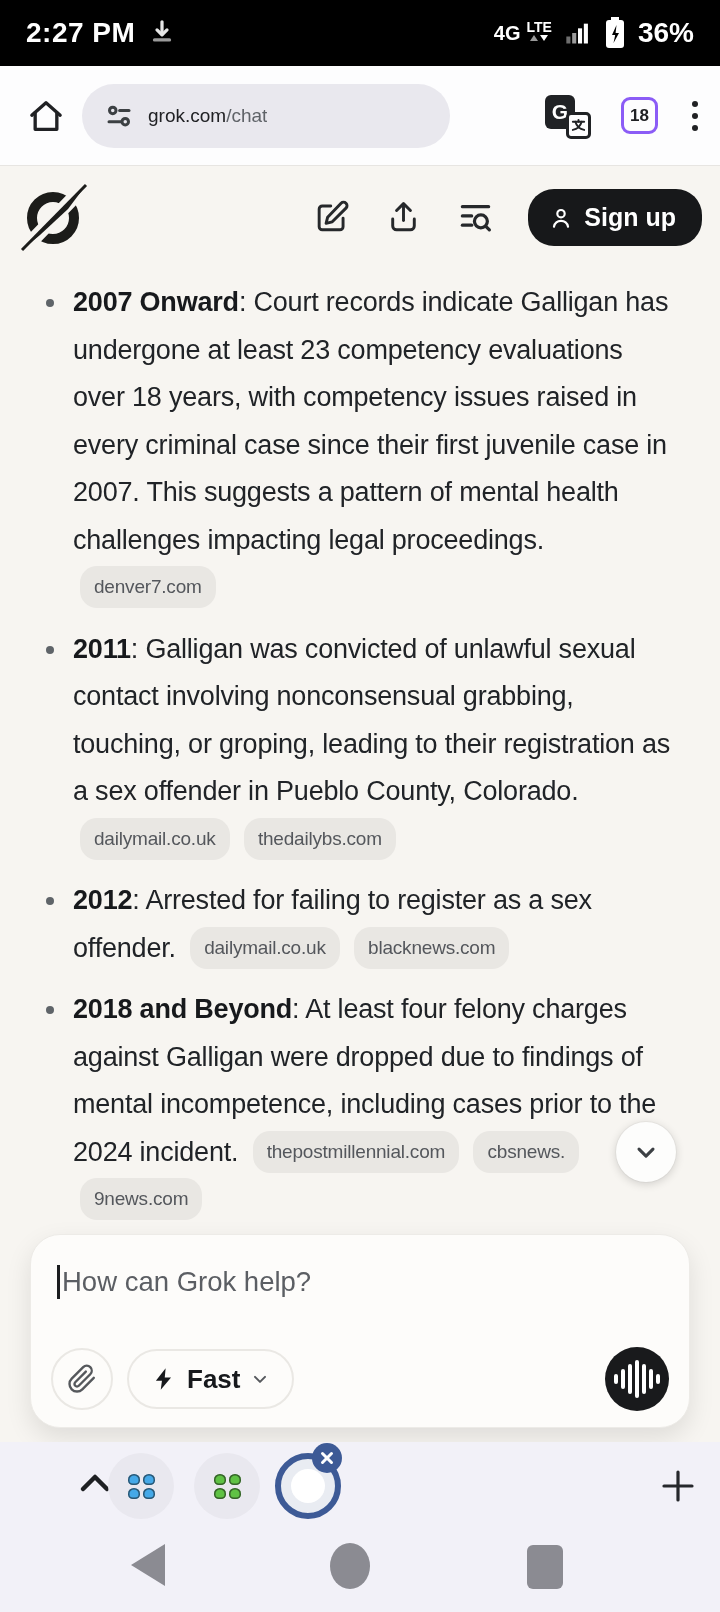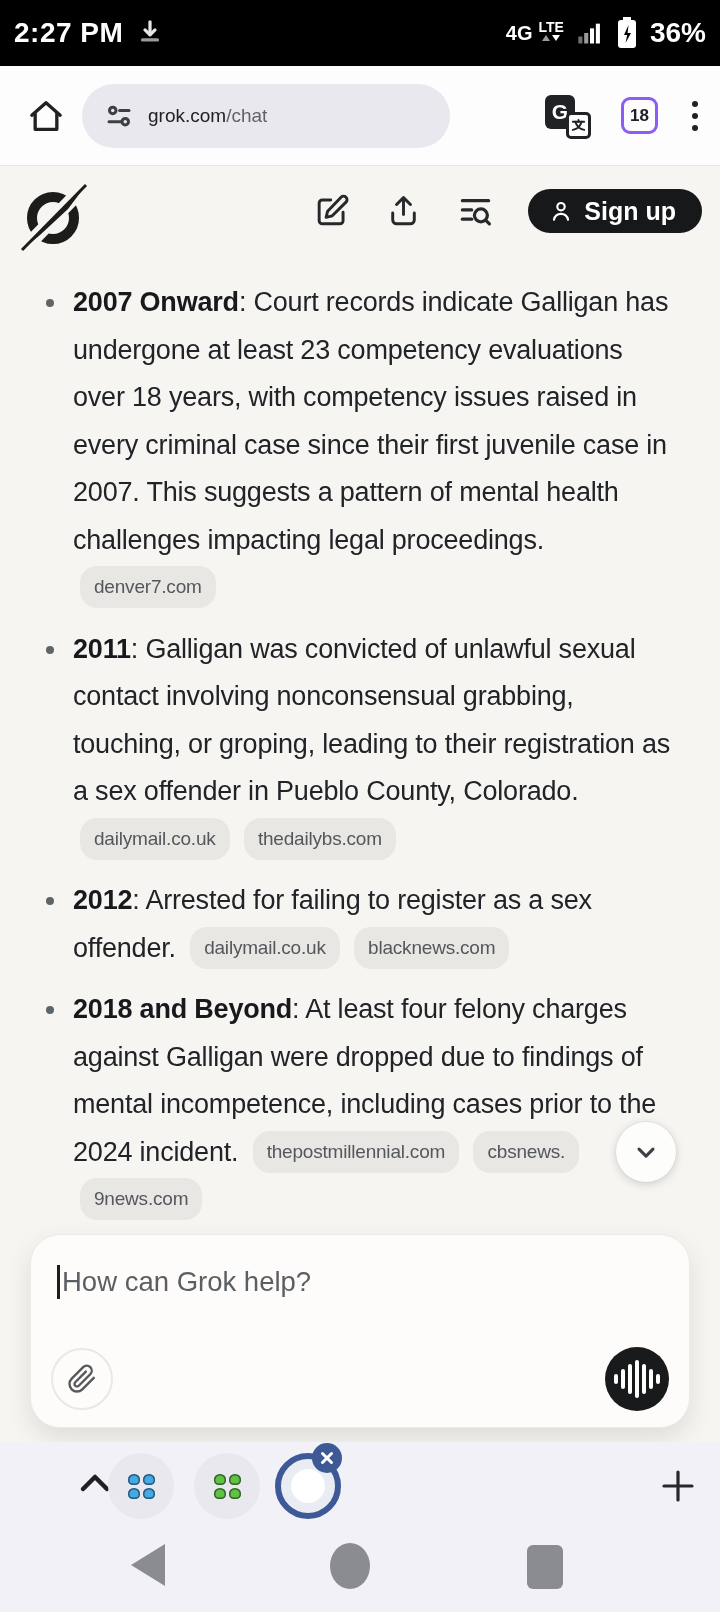--- a/index.html
+++ b/index.html
@@ -2,21 +2,21 @@
 <html><head>
 <meta charset="utf-8">
 <style>
   * { margin:0; padding:0; box-sizing:border-box; }
   html,body { background:#d8d8d8; }
   body { font-family:"Liberation Sans", sans-serif; }
   .phone { position:relative; width:720px; height:1612px; margin:0 auto; background:#f7f5f1; overflow:hidden; }
 
   
   .status-bar { position:absolute; top:0; left:0; width:720px; height:66px; background:#000;
-    display:flex; align-items:center; justify-content:space-between; padding:0 14px; color:#fff; }
+    display:flex; align-items:center; justify-content:space-between; padding:0 26px; color:#fff; }
   .sb-left, .sb-right { display:flex; align-items:center; gap:12px; }
   .sb-time { font-size:28px; font-weight:600; letter-spacing:.5px; }
   .sb-net { font-size:20px; font-weight:700; }
   .sb-lte-wrap { display:flex; flex-direction:column; align-items:center; line-height:1; margin-left:-6px; margin-top:-6px; }
   .sb-lte { font-size:14px; font-weight:700; }
   .sb-arrows { display:flex; gap:2px; margin-top:1px; }
   .tri-up { width:0; height:0; border-left:4px solid transparent; border-right:4px solid transparent; border-bottom:6px solid #9a9a9a; }
   .tri-dn { width:0; height:0; border-left:4px solid transparent; border-right:4px solid transparent; border-top:6px solid #fff; }
   .sb-batt-pct { font-size:28px; font-weight:700; }
 
@@ -38,21 +38,21 @@
     display:flex; align-items:center; justify-content:center; font-size:17px; font-weight:700; color:#202124; }
   .kebab { display:flex; flex-direction:column; gap:6px; padding:4px; }
   .kebab i { width:6px; height:6px; border-radius:50%; background:#202124; }
 
   
   .page { position:absolute; top:167px; left:0; width:720px; height:1275px; background:#f7f5f1; overflow:hidden; }
   .grok-header { position:relative; height:96px; }
   .grok-logo { position:absolute; left:16px; top:12px; }
   .gh-icons { position:absolute; right:18px; top:22px; display:flex; align-items:center; gap:34px; }
   .gh-icon { width:38px; height:38px; display:flex; align-items:center; justify-content:center; }
-  .signup-btn { height:44px; background:#17181a; border-radius:26px; color:#fff; display:flex; align-items:center;
+  .signup-btn { height:57px; background:#17181a; border-radius:26px; color:#fff; display:flex; align-items:center;
     gap:10px; padding:0 26px 0 20px; font-size:25px; font-weight:600; }
 
   
   .bullets { list-style:none; margin:16px 0 0 73px; width:600px; }
   .bullets li { position:relative; margin-bottom:14px; font-size:27px; line-height:47.5px; color:#202327; letter-spacing:-.2px; }
   .bullets li::before { content:""; position:absolute; left:-27px; top:20px; width:8px; height:8px; border-radius:50%; background:#5f6469; }
   .lead { font-weight:700; color:#17191c; }
   .chip { display:inline-block; background:#e9e7e3; color:#54575c; font-size:19px; line-height:26px;
     padding:8px 14px; border-radius:17px; margin-left:7px; white-space:nowrap; transform:translateY(-3px); }
 
@@ -268,20 +268,33 @@
       <span class="placeholder">How can Grok help?</span>
     </div>
     <div class="composer-row">
       <div class="attach-btn">
         <span style="display:flex;">
           <svg width="30" height="30" viewBox="0 0 24 24" fill="none" stroke="#55585c" stroke-width="1.9" stroke-linecap="round" stroke-linejoin="round">
             <path d="M21.44 11.05l-9.19 9.19a6 6 0 0 1-8.49-8.49l9.19-9.19a4 4 0 0 1 5.66 5.66l-9.2 9.19a2 2 0 0 1-2.83-2.83l8.49-8.48"></path>
           </svg>
         </span>
       </div>
+      <div class="mode-btn">
+        <span style="display:flex;">
+          <svg width="26" height="26" viewBox="0 0 24 24" fill="#17191c">
+            <path d="M13.5 2 4.5 13.5h5.6L9 22l9.5-11.5h-5.8z"></path>
+          </svg>
+        </span>
+        <span class="mode-label">Fast</span>
+        <span style="display:flex;">
+          <svg width="20" height="20" viewBox="0 0 24 24" fill="none" stroke="#55585c" stroke-width="2.4" stroke-linecap="round" stroke-linejoin="round">
+            <path d="M6 9.5l6 6 6-6"></path>
+          </svg>
+        </span>
+      </div>
       <div class="voice-btn">
         <span class="wave">
           <i style="height:10px"></i>
             <i style="height:20px"></i>
             <i style="height:30px"></i>
             <i style="height:38px"></i>
             <i style="height:30px"></i>
             <i style="height:20px"></i>
             <i style="height:10px"></i>
         </span>

